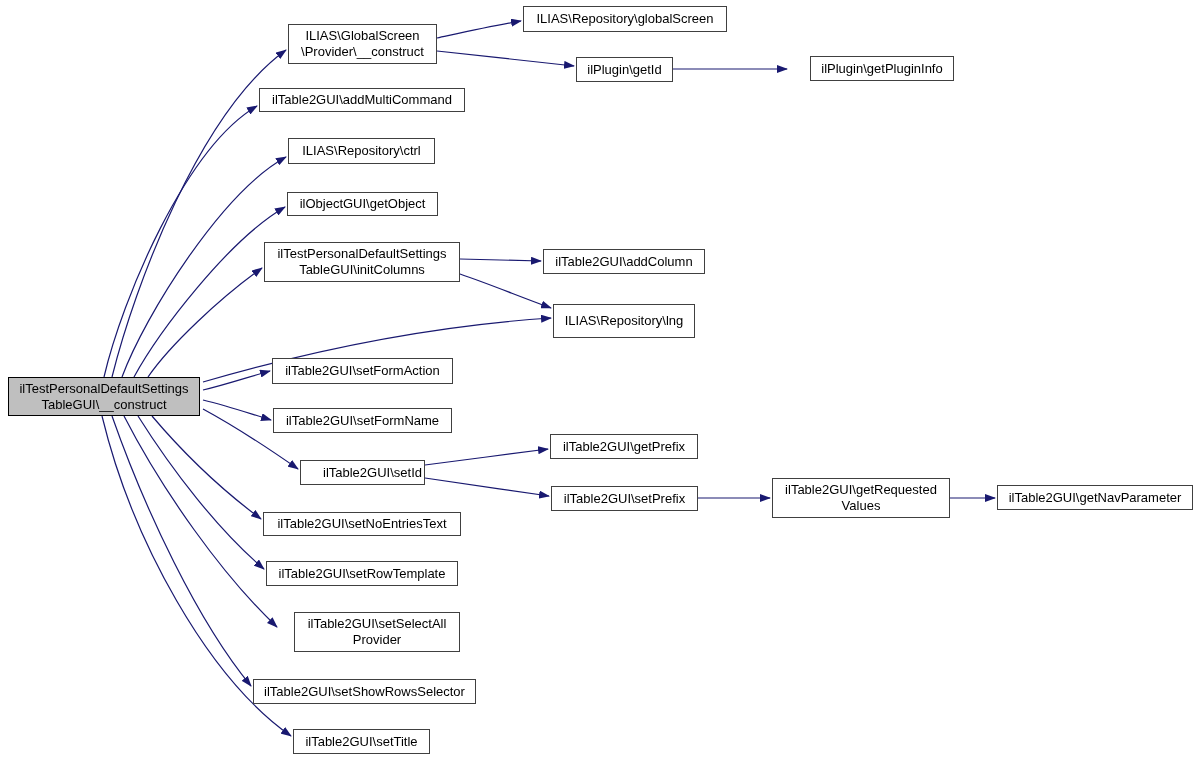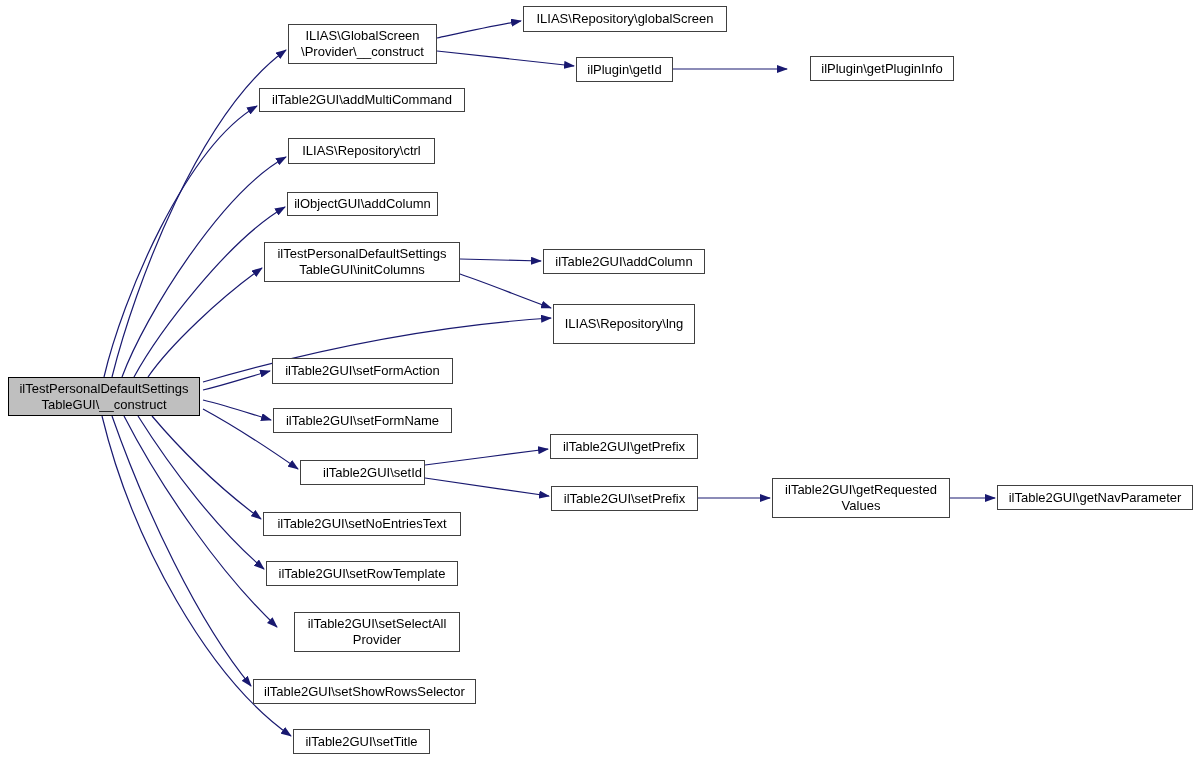--- a/index.html
+++ b/index.html
@@ -106,30 +106,30 @@
     <div class="node" style="left: 789px; top: 56px; width: 144px; height: 25px; margin-left: 21px;">
       <div class="node-line">ilPlugin\getPluginInfo</div>
     </div>
     <div class="node" style="left: 259px; top: 88px; width: 206px; height: 24px;">
       <div class="node-line">ilTable2GUI\addMultiCommand</div>
     </div>
     <div class="node" style="left: 288px; top: 138px; width: 147px; height: 26px;">
       <div class="node-line">ILIAS\Repository\ctrl</div>
     </div>
     <div class="node" style="left: 287px; top: 192px; width: 151px; height: 24px;">
-      <div class="node-line">ilObjectGUI\addColumn</div>
+      <div class="node-line">ilObjectGUI\getObject</div>
     </div>
     <div class="node" style="left: 264px; top: 242px; width: 196px; height: 40px;">
       <div class="node-line">ilTestPersonalDefaultSettings</div>
       <div class="node-line">TableGUI\initColumns</div>
     </div>
     <div class="node" style="left: 543px; top: 249px; width: 162px; height: 25px;">
       <div class="node-line">ilTable2GUI\addColumn</div>
     </div>
-    <div class="node" style="left: 553px; top: 304px; width: 142px; height: 40px;">
+    <div class="node" style="left: 553px; top: 304px; width: 142px; height: 34px;">
       <div class="node-line">ILIAS\Repository\lng</div>
     </div>
     <div class="node" style="left: 272px; top: 358px; width: 181px; height: 26px;">
       <div class="node-line">ilTable2GUI\setFormAction</div>
     </div>
     <div class="node" style="left: 273px; top: 408px; width: 179px; height: 25px;">
       <div class="node-line">ilTable2GUI\setFormName</div>
     </div>
     <div class="node" style="left: 300px; top: 460px; width: 125px; height: 25px; padding-left: 20px;">
       <div class="node-line">ilTable2GUI\setId</div>

